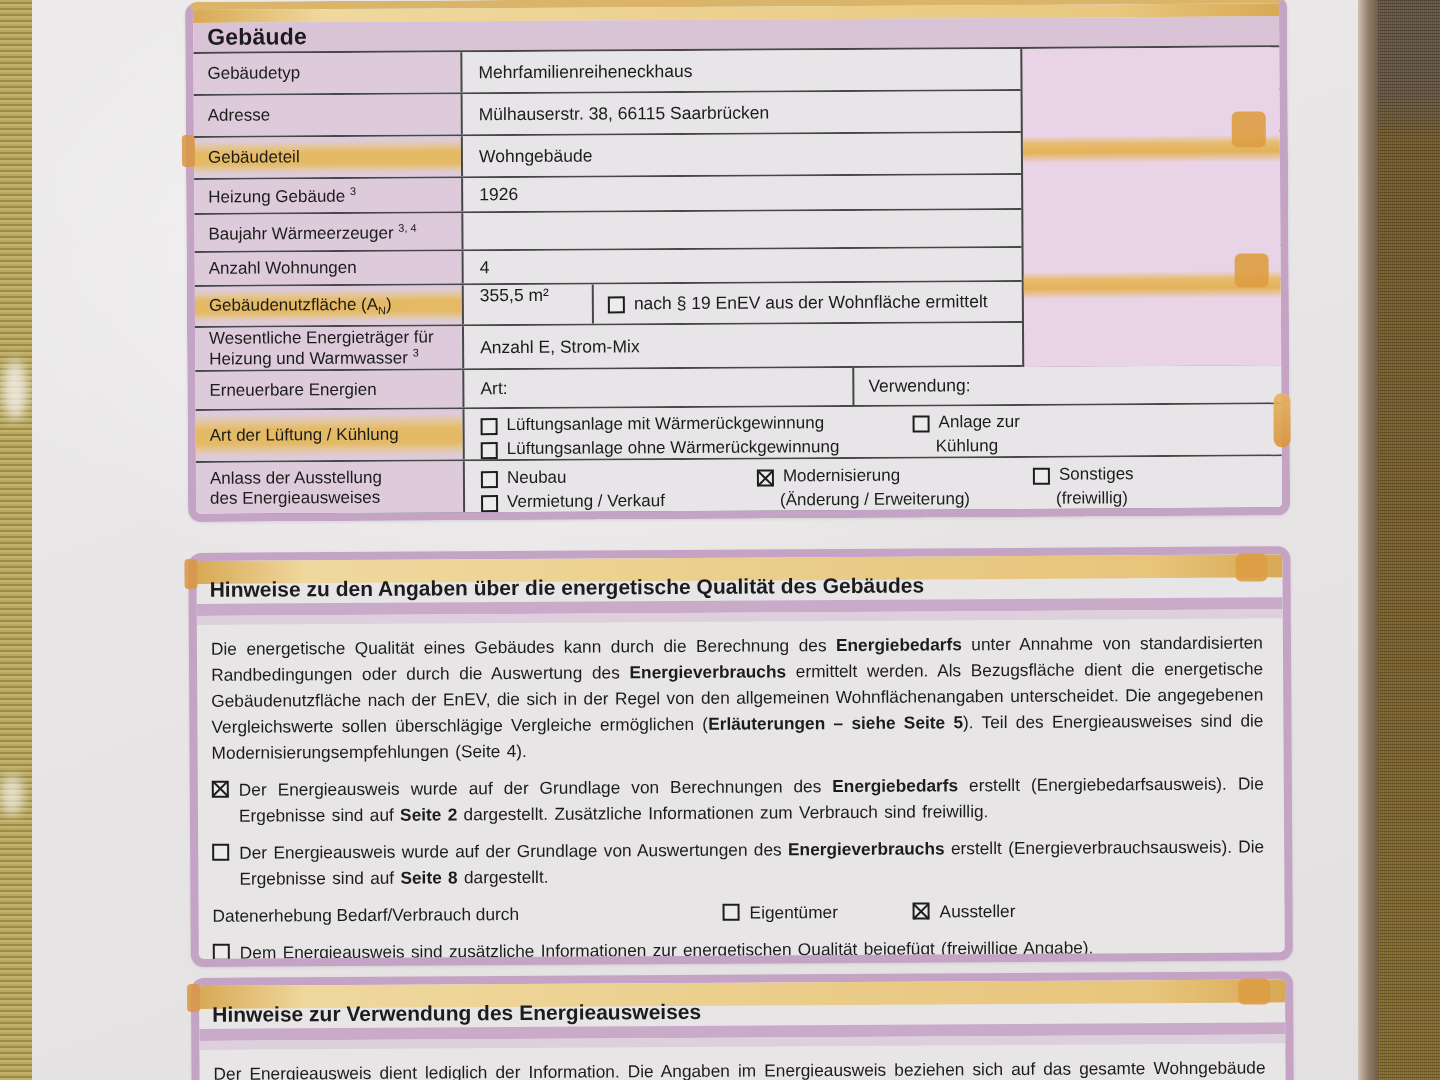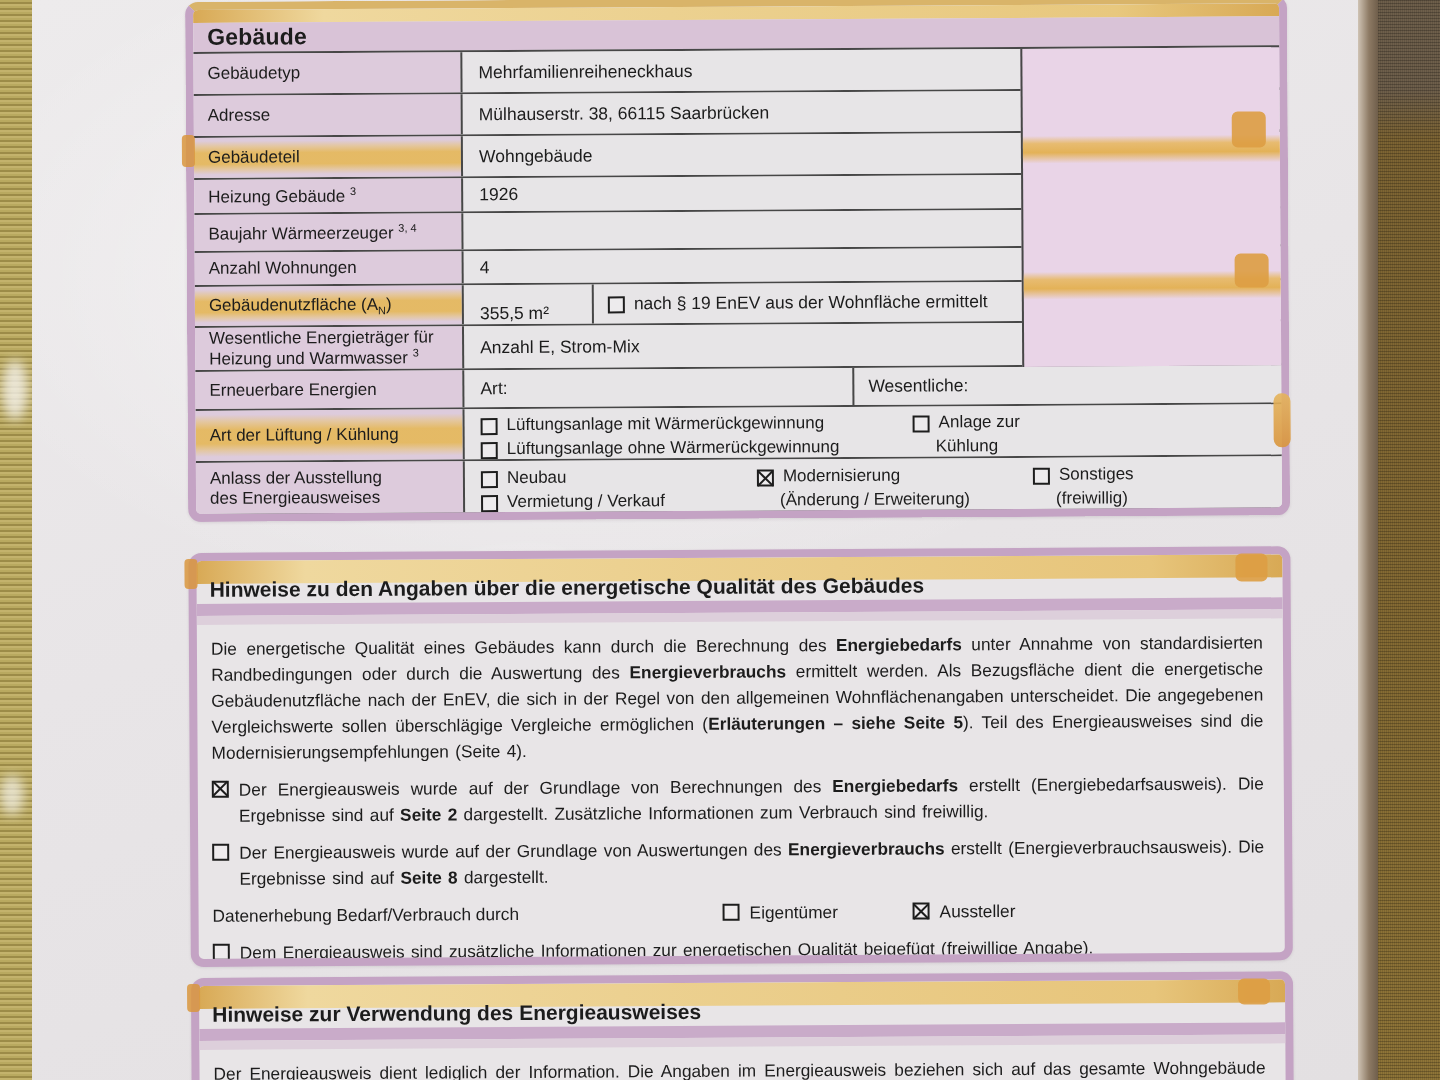--- a/index.html
+++ b/index.html
@@ -176,21 +176,21 @@
         <div class="valarea" style="margin-right:259px">
             <span>4</span>
           </div>
       </div>
 
       <div class="row" style="height:41px">
         <div class="lblcell hl">
           <span><span>Gebäudenutzfläche (A</span><sub>N</sub><span>)</span></span>
         </div>
         <div class="valarea" style="margin-right:259px;padding-left:0">
-          <div style="width:128px;align-self:stretch;display:flex;align-items:flex-end;padding-left:16px;box-sizing:border-box">
+          <div style="width:128px;align-self:stretch;display:flex;align-items:flex-start;padding-left:16px;box-sizing:border-box">
               <span>355,5 m²</span>
             </div>
           <div class="vsplit" style="flex:1">
             <div class="cbrow">
               <span class="cb"></span>
               <span>nach § 19 EnEV aus der Wohnfläche ermittelt</span>
             </div>
           </div>
         </div>
       </div>
@@ -206,21 +206,21 @@
 
       <div class="row" style="height:39px">
         <div class="lblcell">
             <span>Erneuerbare Energien</span>
           </div>
         <div class="valarea" style="padding-left:0">
           <div style="width:388px;align-self:stretch;display:flex;align-items:center;padding-left:16px;box-sizing:border-box">
               <span>Art:</span>
             </div>
           <div class="vsplit" style="flex:1">
-              <span>Wesentliche:</span>
+              <span>Verwendung:</span>
             </div>
         </div>
       </div>
 
       <div class="row" style="height:52px">
         <div class="lblcell hl">
             <span>Art der Lüftung / Kühlung</span>
           </div>
         <div class="valarea" style="align-items:flex-start;padding-top:6px">
           <div class="optcol" style="width:432px">

